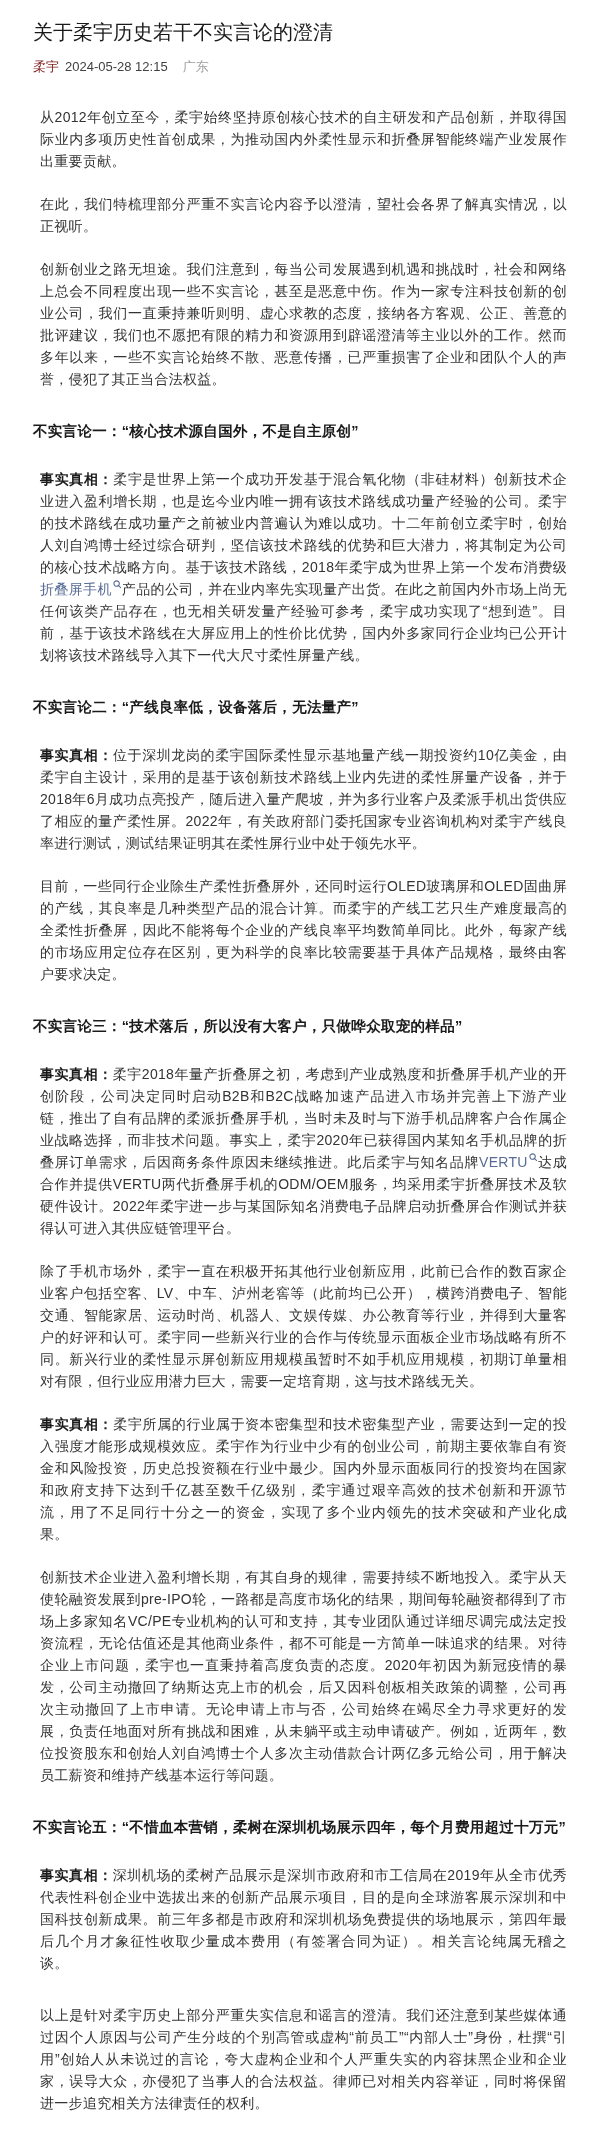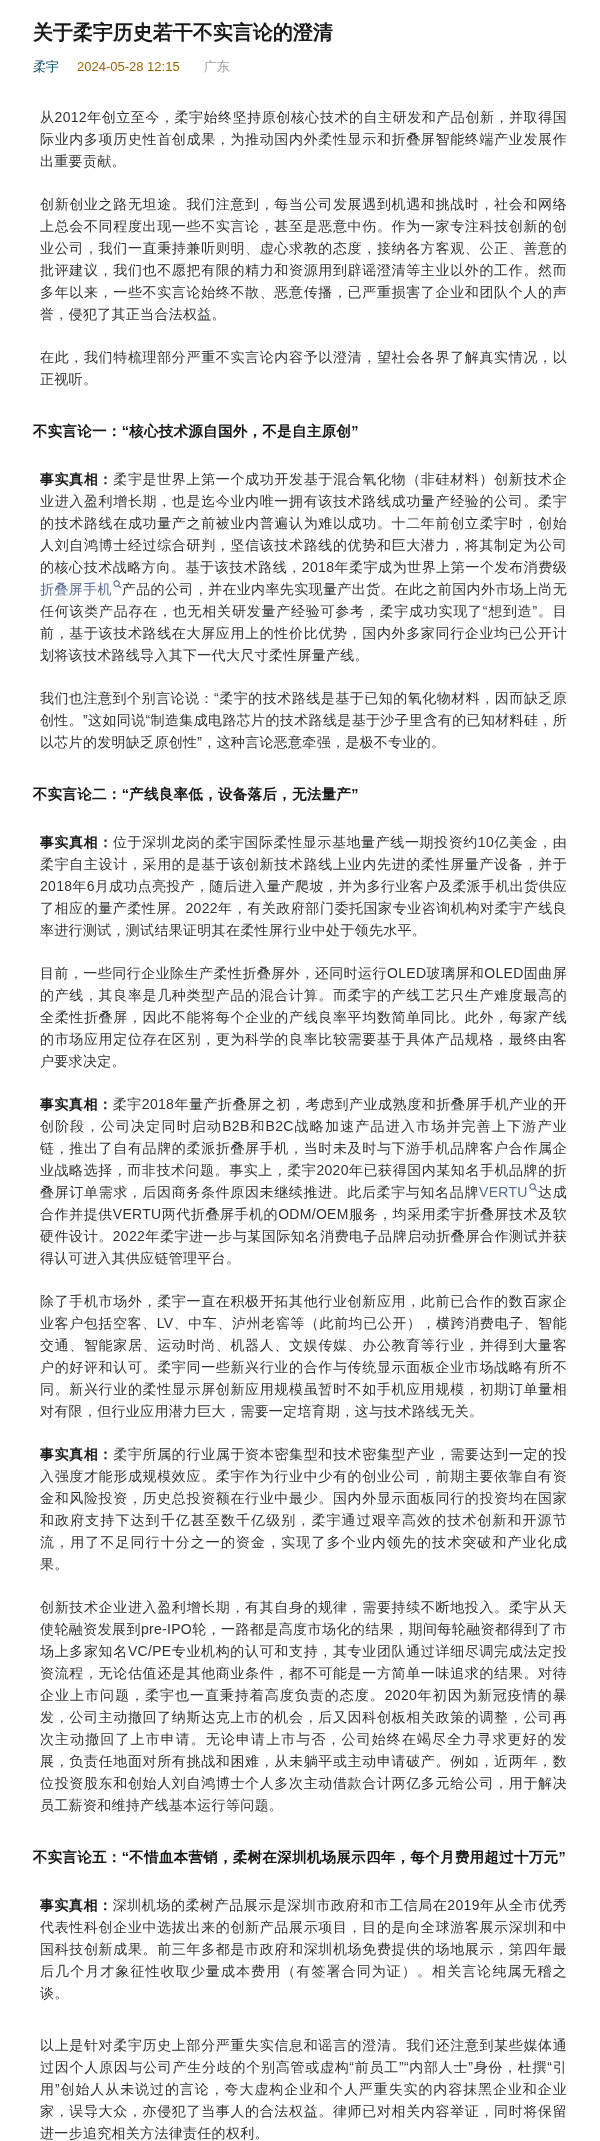--- a/index.html
+++ b/index.html
@@ -10,37 +10,37 @@
     background:#ffffff;
     box-sizing:border-box;
     font-family:"Liberation Sans","DejaVu Sans",sans-serif;
   }
   .article{
     padding:18px 33px 70px 33px;
     box-sizing:border-box;
   }
   .title{
     font-size:20px;
-    font-weight:700;
+    font-weight:400;
     color:#1a1a1a;
     line-height:1.4;
     margin:0 0 12px 0;
   }
   .meta{
     font-size:13px;
     line-height:1.4;
     margin:0 0 30px 0;
   }
   .meta .account{
-    color:#0c4a6e;
-    margin-right:18px;
+    color:#7f1d1d;
+    margin-right:6px;
     cursor:pointer;
     text-decoration:none;
   }
-  .meta .datetime{color:#a16207;margin-right:24px;}
+  .meta .datetime{color:#404040;margin-right:15px;}
   .meta .location{color:#9e9e9e;text-align:center;}
   p.body-p{
     font-size:14px;
     color:#333333;
     line-height:22px;
     letter-spacing:0.3px;
     text-align:justify;
     margin:0 0 21px 7px;
   }
   h2.claim-heading{
@@ -75,38 +75,38 @@
 <div class="page">
   <div class="article">
 
     <h1 class="title">关于柔宇历史若干不实言论的澄清</h1>
 
     <div class="meta">
       <a class="account">柔宇</a><span class="datetime">2024-05-28 12:15</span><span class="location">广东</span>
     </div>
 
     <p class="body-p">从2012年创立至今，柔宇始终坚持原创核心技术的自主研发和产品创新，并取得国际业内多项历史性首创成果，为推动国内外柔性显示和折叠屏智能终端产业发展作出重要贡献。</p>
+    <p class="body-p">在此，我们特梳理部分严重不实言论内容予以澄清，望社会各界了解真实情况，以正视听。</p>
     <p class="body-p">创新创业之路无坦途。我们注意到，每当公司发展遇到机遇和挑战时，社会和网络上总会不同程度出现一些不实言论，甚至是恶意中伤。作为一家专注科技创新的创业公司，我们一直秉持兼听则明、虚心求教的态度，接纳各方客观、公正、善意的批评建议，我们也不愿把有限的精力和资源用到辟谣澄清等主业以外的工作。然而多年以来，一些不实言论始终不散、恶意传播，已严重损害了企业和团队个人的声誉，侵犯了其正当合法权益。</p>
-    <p class="body-p">在此，我们特梳理部分严重不实言论内容予以澄清，望社会各界了解真实情况，以正视听。</p>
 
     <h2 class="claim-heading">不实言论一：“核心技术源自国外，不是自主原创”</h2>
     <p class="body-p">
       <span class="truth-label">事实真相：</span><span>柔宇是世界上第一个成功开发基于混合氧化物（非硅材料）创新技术企业进入盈利增长期，也是迄今业内唯一拥有该技术路线成功量产经验的公司。柔宇的技术路线在成功量产之前被业内普遍认为难以成功。十二年前创立柔宇时，创始人刘自鸿博士经过综合研判，坚信该技术路线的优势和巨大潜力，将其制定为公司的核心技术战略方向。基于该技术路线，2018年柔宇成为世界上第一个发布消费级</span><a class="inline-link"><span>折叠屏手机</span><span class="sup-search"><svg width="9" height="9" viewBox="0 0 10 10">
               <circle cx="4" cy="4" r="3" fill="none" stroke="#576b95" stroke-width="1.2"></circle>
               <line x1="6.2" y1="6.2" x2="8.8" y2="8.8" stroke="#576b95" stroke-width="1.2"></line>
             </svg></span></a><span>产品的公司，并在业内率先实现量产出货。在此之前国内外市场上尚无任何该类产品存在，也无相关研发量产经验可参考，柔宇成功实现了“想到造”。目前，基于该技术路线在大屏应用上的性价比优势，国内外多家同行企业均已公开计划将该技术路线导入其下一代大尺寸柔性屏量产线。</span>
     </p>
-    <p class="body-p">我们也注意到个别言论说：“柔宇的技术路线是基于已知的氧化物材料，因而缺乏原创性。”这如同说“制造集成电路芯片的技术路线是基于沙子里含有的已知材料硅，所以芯片的发明缺乏原创性”，这种言论恶意牵强，是极不专业的。</p>
 
     <h2 class="claim-heading">不实言论二：“产线良率低，设备落后，无法量产”</h2>
     <p class="body-p">
       <span class="truth-label">事实真相：</span><span>位于深圳龙岗的柔宇国际柔性显示基地量产线一期投资约10亿美金，由柔宇自主设计，采用的是基于该创新技术路线上业内先进的柔性屏量产设备，并于2018年6月成功点亮投产，随后进入量产爬坡，并为多行业客户及柔派手机出货供应了相应的量产柔性屏。2022年，有关政府部门委托国家专业咨询机构对柔宇产线良率进行测试，测试结果证明其在柔性屏行业中处于领先水平。</span>
     </p>
     <p class="body-p">目前，一些同行企业除生产柔性折叠屏外，还同时运行OLED玻璃屏和OLED固曲屏的产线，其良率是几种类型产品的混合计算。而柔宇的产线工艺只生产难度最高的全柔性折叠屏，因此不能将每个企业的产线良率平均数简单同比。此外，每家产线的市场应用定位存在区别，更为科学的良率比较需要基于具体产品规格，最终由客户要求决定。</p>
 
+    <h2 class="claim-heading">不实言论三：“技术落后，所以没有大客户，只做哗众取宠的样品”</h2>
     <p class="body-p">
       <span class="truth-label">事实真相：</span><span>柔宇2018年量产折叠屏之初，考虑到产业成熟度和折叠屏手机产业的开创阶段，公司决定同时启动B2B和B2C战略加速产品进入市场并完善上下游产业链，推出了自有品牌的柔派折叠屏手机，当时未及时与下游手机品牌客户合作属企业战略选择，而非技术问题。事实上，柔宇2020年已获得国内某知名手机品牌的折叠屏订单需求，后因商务条件原因未继续推进。此后柔宇与知名品牌</span><a class="inline-link"><span>VERTU</span><span class="sup-search"><svg width="9" height="9" viewBox="0 0 10 10">
               <circle cx="4" cy="4" r="3" fill="none" stroke="#576b95" stroke-width="1.2"></circle>
               <line x1="6.2" y1="6.2" x2="8.8" y2="8.8" stroke="#576b95" stroke-width="1.2"></line>
             </svg></span></a><span>达成合作并提供VERTU两代折叠屏手机的ODM/OEM服务，均采用柔宇折叠屏技术及软硬件设计。2022年柔宇进一步与某国际知名消费电子品牌启动折叠屏合作测试并获得认可进入其供应链管理平台。</span>
     </p>
     <p class="body-p">除了手机市场外，柔宇一直在积极开拓其他行业创新应用，此前已合作的数百家企业客户包括空客、LV、中车、泸州老窖等（此前均已公开），横跨消费电子、智能交通、智能家居、运动时尚、机器人、文娱传媒、办公教育等行业，并得到大量客户的好评和认可。柔宇同一些新兴行业的合作与传统显示面板企业市场战略有所不同。新兴行业的柔性显示屏创新应用规模虽暂时不如手机应用规模，初期订单量相对有限，但行业应用潜力巨大，需要一定培育期，这与技术路线无关。</p>
 
     <p class="body-p">
       <span class="truth-label">事实真相：</span><span>柔宇所属的行业属于资本密集型和技术密集型产业，需要达到一定的投入强度才能形成规模效应。柔宇作为行业中少有的创业公司，前期主要依靠自有资金和风险投资，历史总投资额在行业中最少。国内外显示面板同行的投资均在国家和政府支持下达到千亿甚至数千亿级别，柔宇通过艰辛高效的技术创新和开源节流，用了不足同行十分之一的资金，实现了多个业内领先的技术突破和产业化成果。</span>

